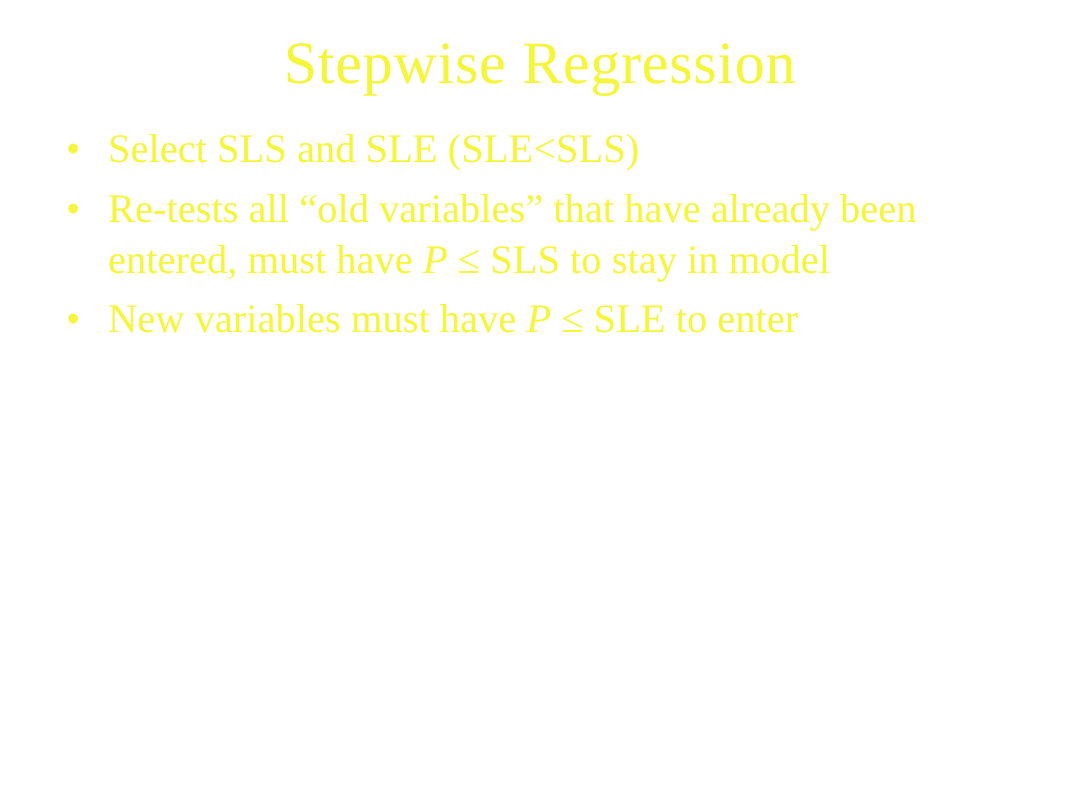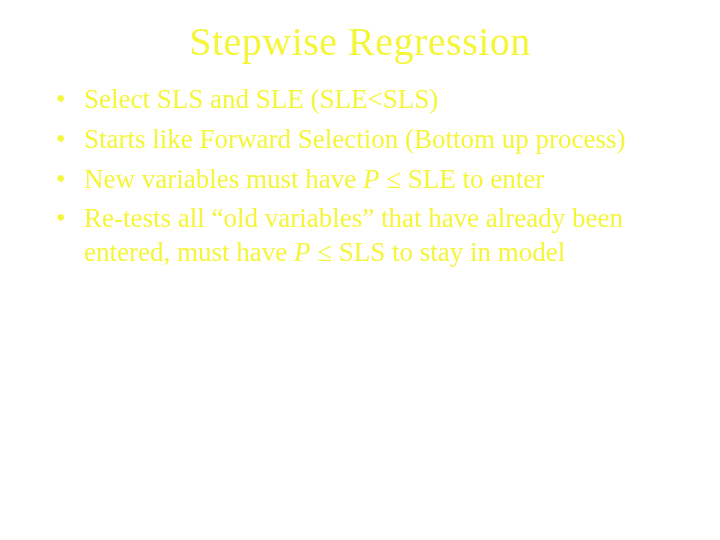--- a/index.html
+++ b/index.html
@@ -21,21 +21,21 @@
   }
   .title {
     text-align: center;
     font-size: 40px;
     font-weight: normal;
     margin: 0 0 18px 0;
     letter-spacing: 0.5px;
   }
   ul.body {
     list-style: none;
-    margin: 16px;
+    margin: 4px;
     padding: 0 0 0 10px;
   }
   ul.body > li {
     position: relative;
     font-size: 27px;
     line-height: 1.25;
     padding-left: 28px;
     margin: 4px 0 6px 0;
   }
   ul.body > li::before {
@@ -47,17 +47,16 @@
   }
   .ital { font-style: italic; }
 </style>
 </head>
 <body>
 
 <div class="slide">
   <h1 class="title">Stepwise Regression</h1>
   <ul class="body">
     <li><span>Select SLS and SLE (SLE&lt;SLS)</span></li>
-    <li><span>Starts like Forward Selection (Bottom up process)</span></li>
+    <li><span>Re-tests all “old variables” that have already been entered, must have </span><span class="ital">P</span><span> ≤ SLS to stay in model</span></li>
     <li><span>New variables must have </span><span class="ital">P</span><span> ≤ SLE to enter</span></li>
-    <li><span>Re-tests all “old variables” that have already been entered, must have </span><span class="ital">P</span><span> ≤ SLS to stay in model</span></li>
   </ul>
 </div>
 
 </body></html>

